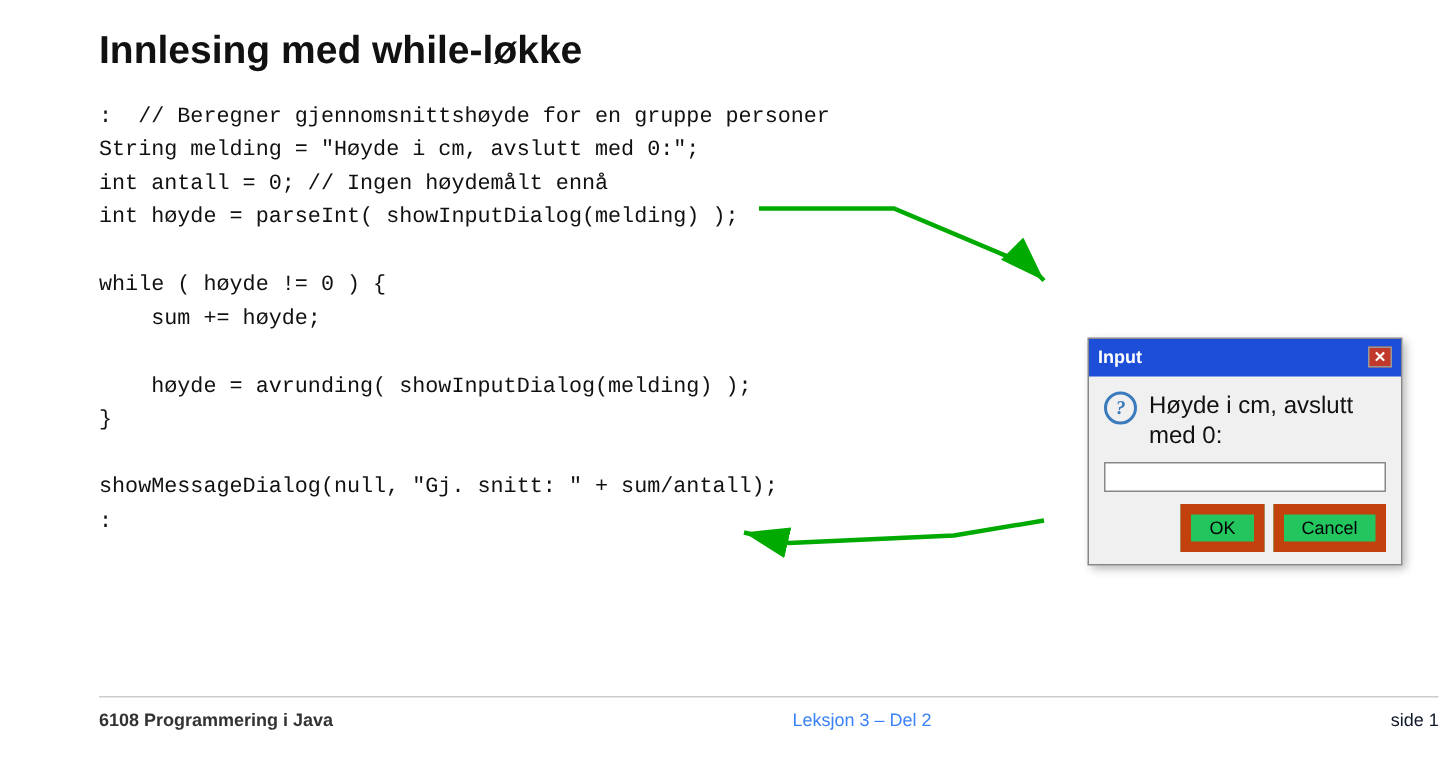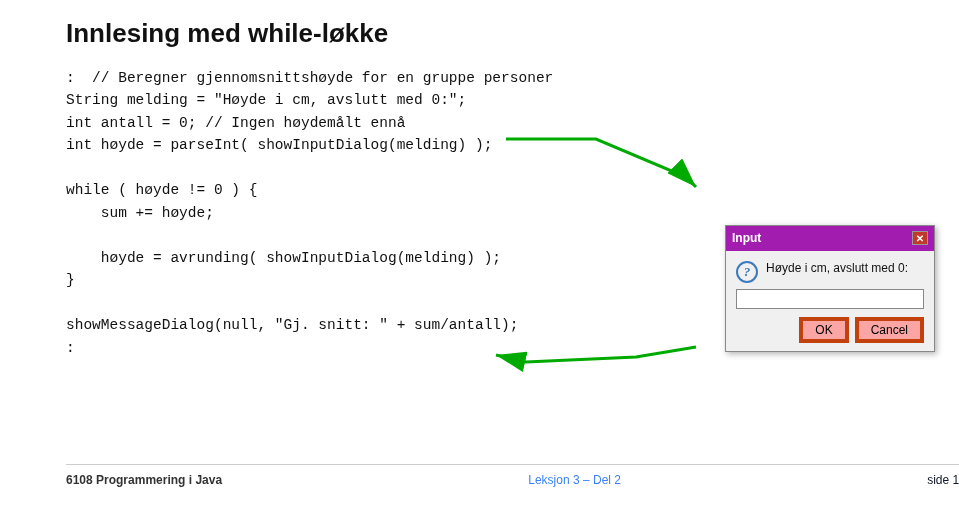--- a/index.html
+++ b/index.html
@@ -62,21 +62,21 @@
       right: 30px;
       width: 210px;
       background: #f0f0f0;
       border: 1px solid #888;
       box-shadow: 2px 2px 6px rgba(0,0,0,0.3);
       font-family: Arial, sans-serif;
       font-size: 12px;
     }
 
     .dialog-titlebar {
-      background: #a21caf;
+      background: #1d4ed8;
       color: white;
       padding: 3px 6px;
       font-size: 12px;
       font-weight: bold;
       display: flex;
       justify-content: space-between;
       align-items: center;
     }
 
     .dialog-close-btn {
@@ -114,21 +114,21 @@
       font-size: 13px;
       display: flex;
       align-items: center;
       justify-content: center;
       flex-shrink: 0;
       font-family: serif;
       font-style: italic;
     }
 
     .dialog-prompt-text {
-      font-size: 12px;
+      font-size: 16px;
       color: #111;
       line-height: 1.3;
     }
 
     .dialog-input-field {
       width: 100%;
       height: 20px;
       border: 1px solid #888;
       background: #fff;
       margin-bottom: 8px;
@@ -137,22 +137,22 @@
 
     .dialog-buttons {
       display: flex;
       justify-content: flex-end;
       gap: 6px;
     }
 
     .dialog-btn {
       padding: 2px 12px;
       font-size: 12px;
-      border: 4px solid #c2410c;
-      background: #fca5a5;
+      border: 7px solid #c2410c;
+      background: #22c55e;
       cursor: pointer;
     }
 
     
     .page-footer {
       display: flex;
       justify-content: space-between;
       align-items: flex-end;
       padding-top: 8px;
       border-top: 1px solid #ccc;

